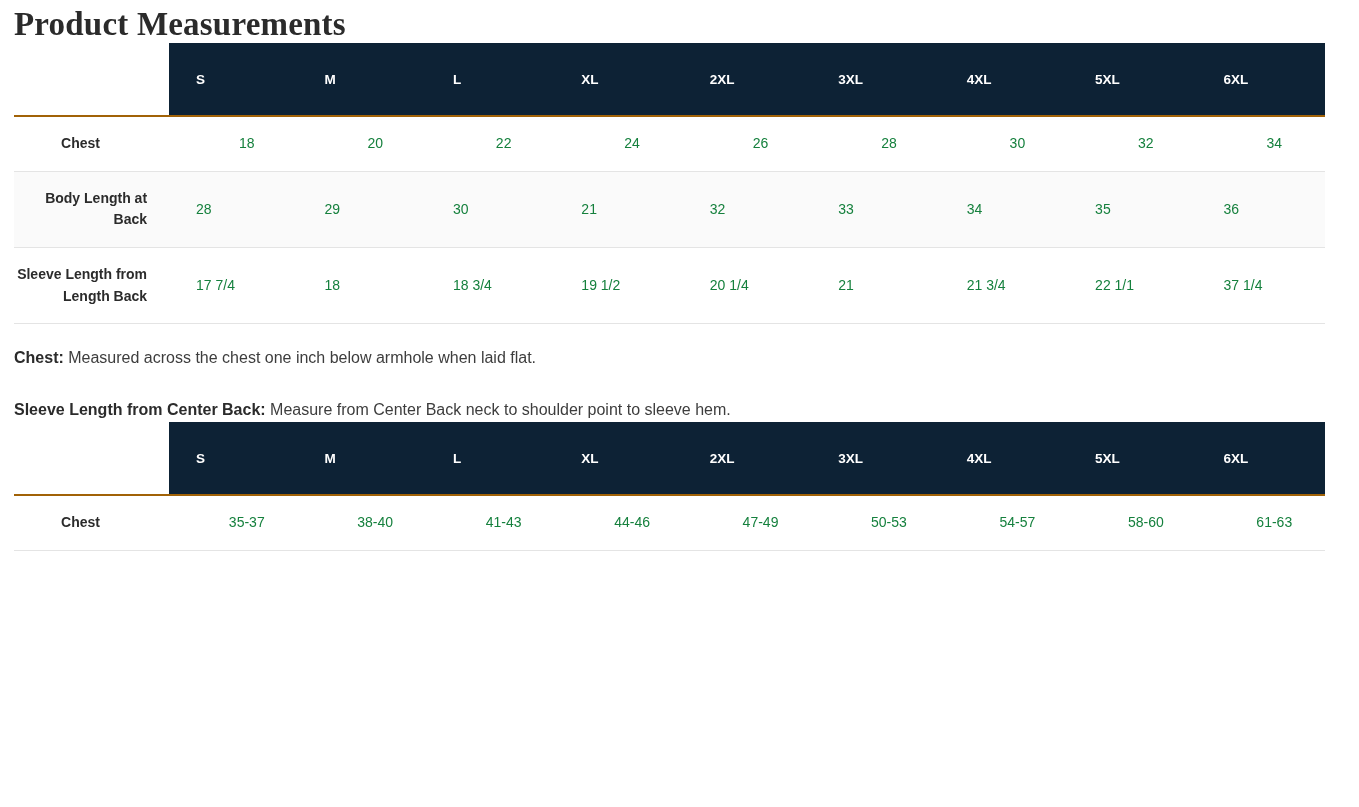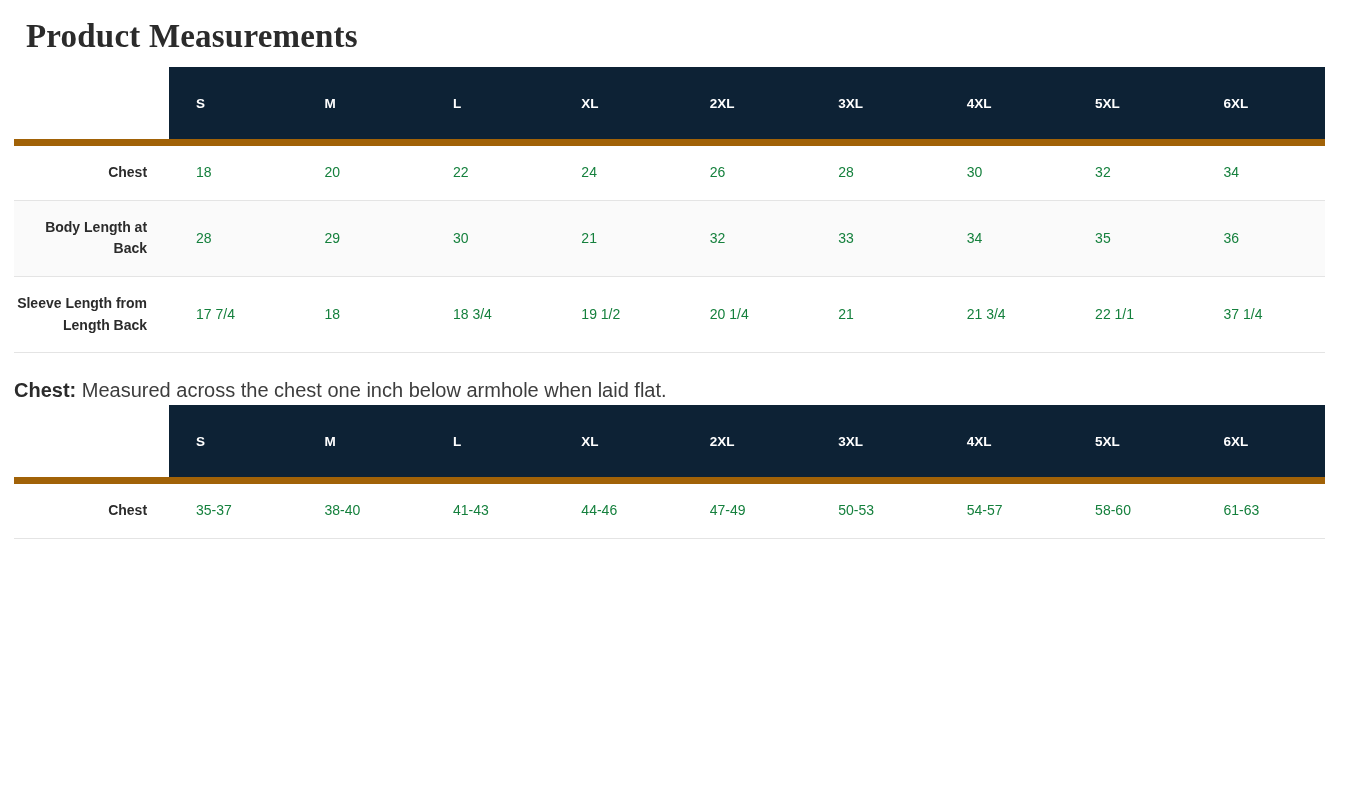--- a/index.html
+++ b/index.html
@@ -19,21 +19,21 @@
     width: 1359px;
     padding: 0;
     box-sizing: border-box;
   }
   .section-title {
     font-family: "Liberation Serif", serif;
     font-size: 33px;
     font-weight: 700;
     color: #2b2b2b;
     letter-spacing: 0.2px;
-    margin: 12px;
+    margin: 0;
     padding: 8px 0 0 14px;
   }
   .title-measurements {
     padding-top: 6px;
   }
   .title-sizechart {
     padding-top: 0;
     margin-top: 74px;
   }
 
@@ -64,39 +64,40 @@
 
   table.meas tbody td {
     font-size: 14px;
     color: #15803d;
     padding: 16px 0;
     vertical-align: middle;
     border-bottom: 1px solid #e4e4e4;
     line-height: 1.55;
   }
   table.meas tbody tr:first-child td {
-    border-top: 7px solid #a16207;
+    border-top: 2px solid #a16207;
+    text-align: center;
   }
   table.meas tbody td.rowlabel {
     font-weight: 700;
     color: #2b2b2b;
     text-align: right;
     padding-right: 22px;
   }
   table.meas tbody td .vcell { padding-left: 27px; }
   table.meas tbody tr.alt td {
     background: #fafafa;
   }
 
   .notes {
     margin: 22px 0 0 14px;
     width: 1311px;
   }
   .note {
-    font-size: 20px;
+    font-size: 16px;
     color: #3d3d3d;
     line-height: 1.5;
     margin-bottom: 28px;
   }
   .note:last-child { margin-bottom: 0; }
   .note b {
     color: #2b2b2b;
     font-weight: 700;
   }
 </style>
@@ -169,20 +170,21 @@
         <td><span class="vcell">21</span></td>
         <td><span class="vcell">21 3/4</span></td>
         <td><span class="vcell">22 1/1</span></td>
         <td><span class="vcell">37 1/4</span></td>
       </tr>
     </tbody>
   </table>
 
   <div class="notes">
     <p class="note"><b>Chest:</b><span> Measured across the chest one inch below armhole when laid flat.</span></p>
+    <p class="note"><b>Sleeve Length from Center Back:</b><span> Measure from Center Back neck to shoulder point to sleeve hem.</span></p>
   </div>
 
 
   <table class="meas">
     <colgroup>
       <col class="label">
         <col class="size">
         <col class="size">
         <col class="size">
         <col class="size">

